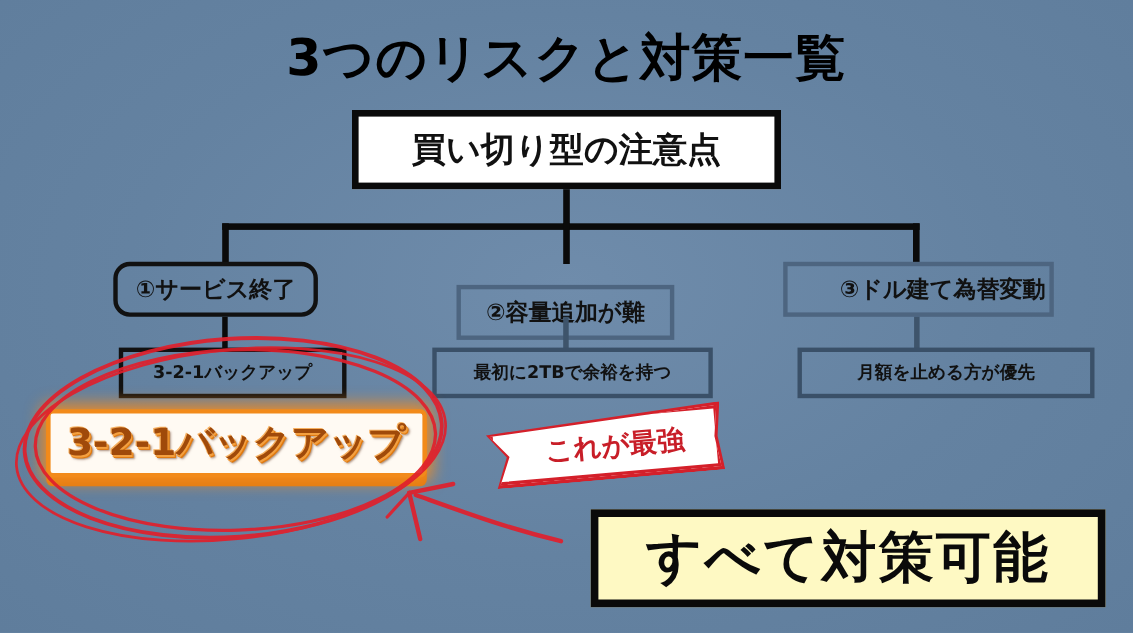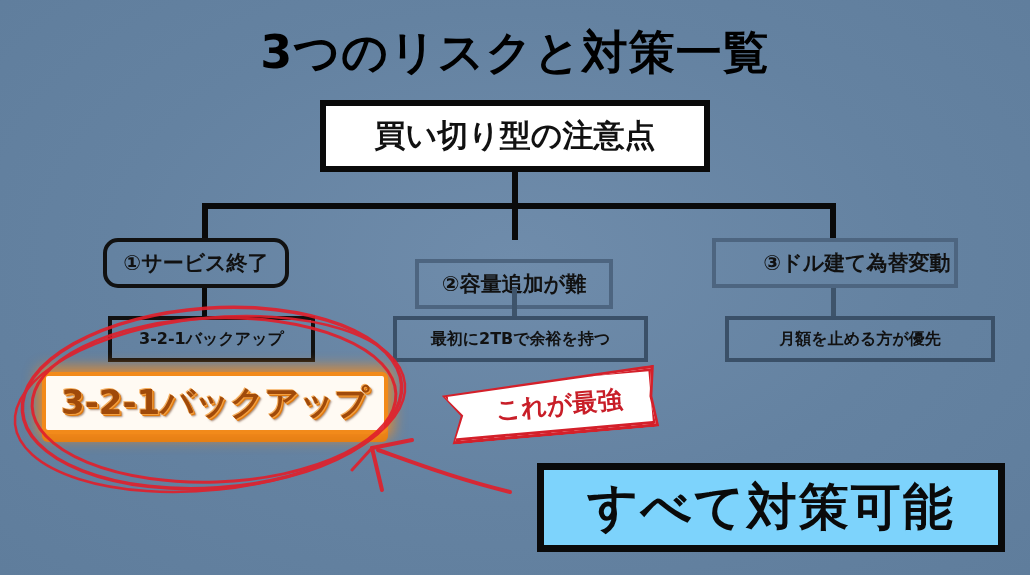--- a/index.html
+++ b/index.html
@@ -44,21 +44,21 @@
     display:flex; align-items:center; justify-content:center; padding-left:18px;
     font-size:25px; font-weight:bold; color:#c81e28;
   }
   .callout-border {
     position:absolute; left:443px; top:374px; width:214px; height:62px;
     background:#d4202a; transform: rotate(-5deg);
     clip-path: polygon(0% 20%, 100% 0%, 98% 50%, 100% 100%, 3% 100%, 8% 55%);
   }
   .bottom {
     position:absolute; left:537px; top:463px; width:468px; height:89px; box-sizing:border-box;
-    background:#7dd3fc; border:7px solid #0a0a0a;
+    background:#fef9c3; border:7px solid #0a0a0a;
     display:flex; align-items:center; justify-content:center;
     font-size:50px; font-weight:bold; color:#0a0a0a; letter-spacing:2px;
   }
   svg.annot { position:absolute; left:0; top:0; pointer-events:none; }
 </style>
 </head>
 <body>
 
 <div class="bg-glow"></div>
 

